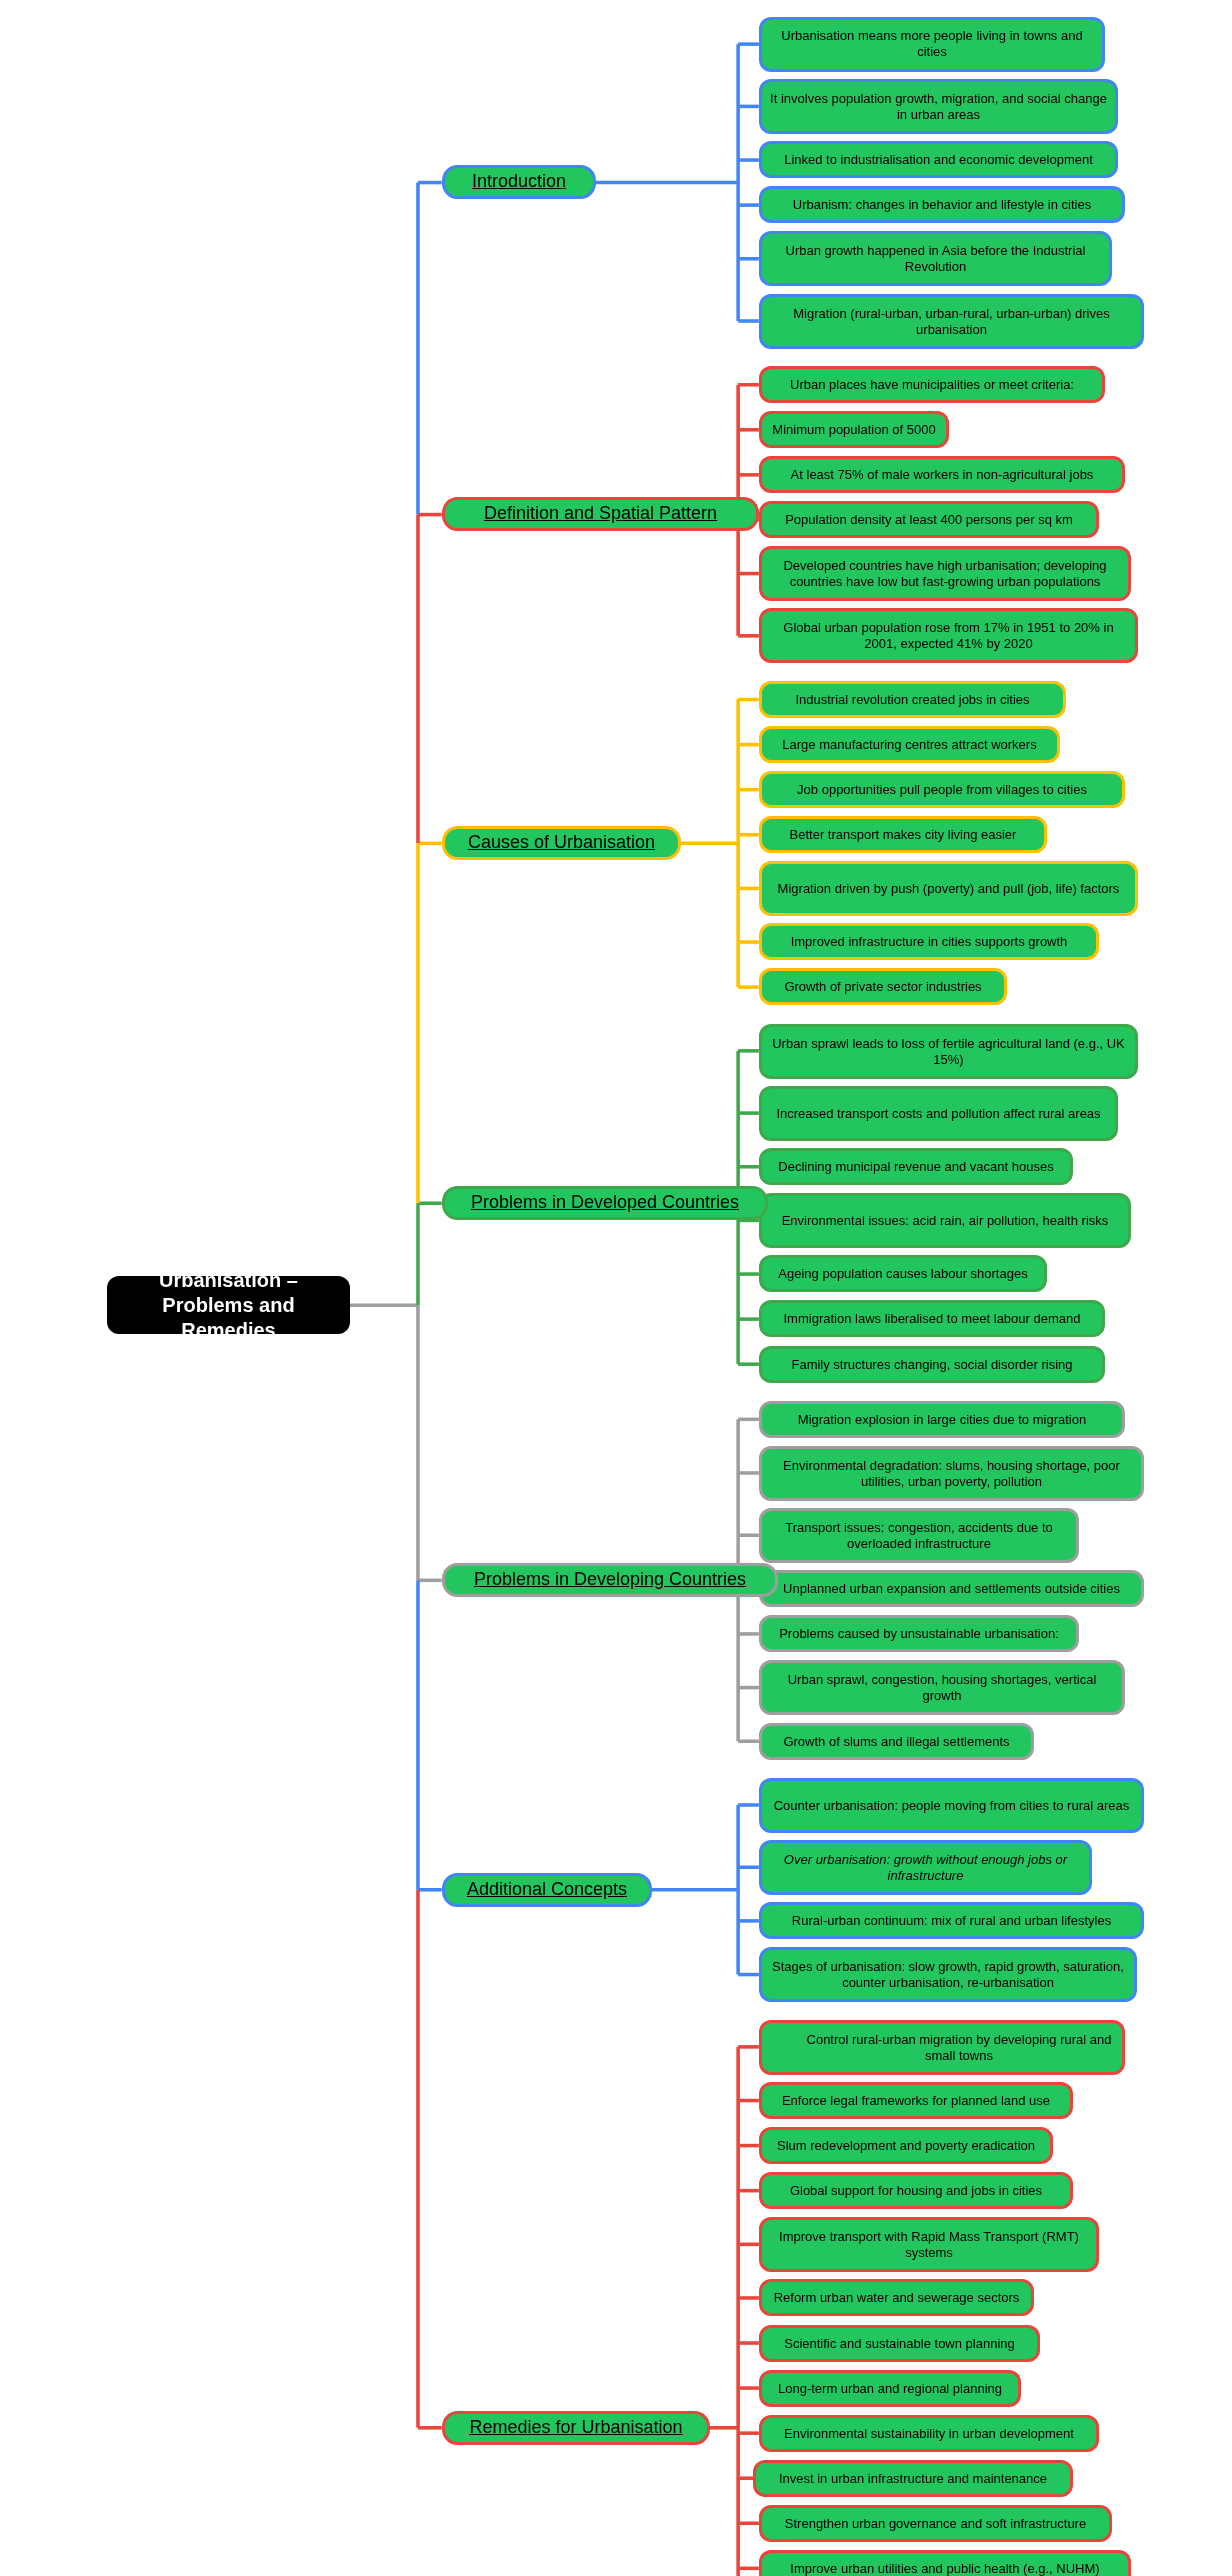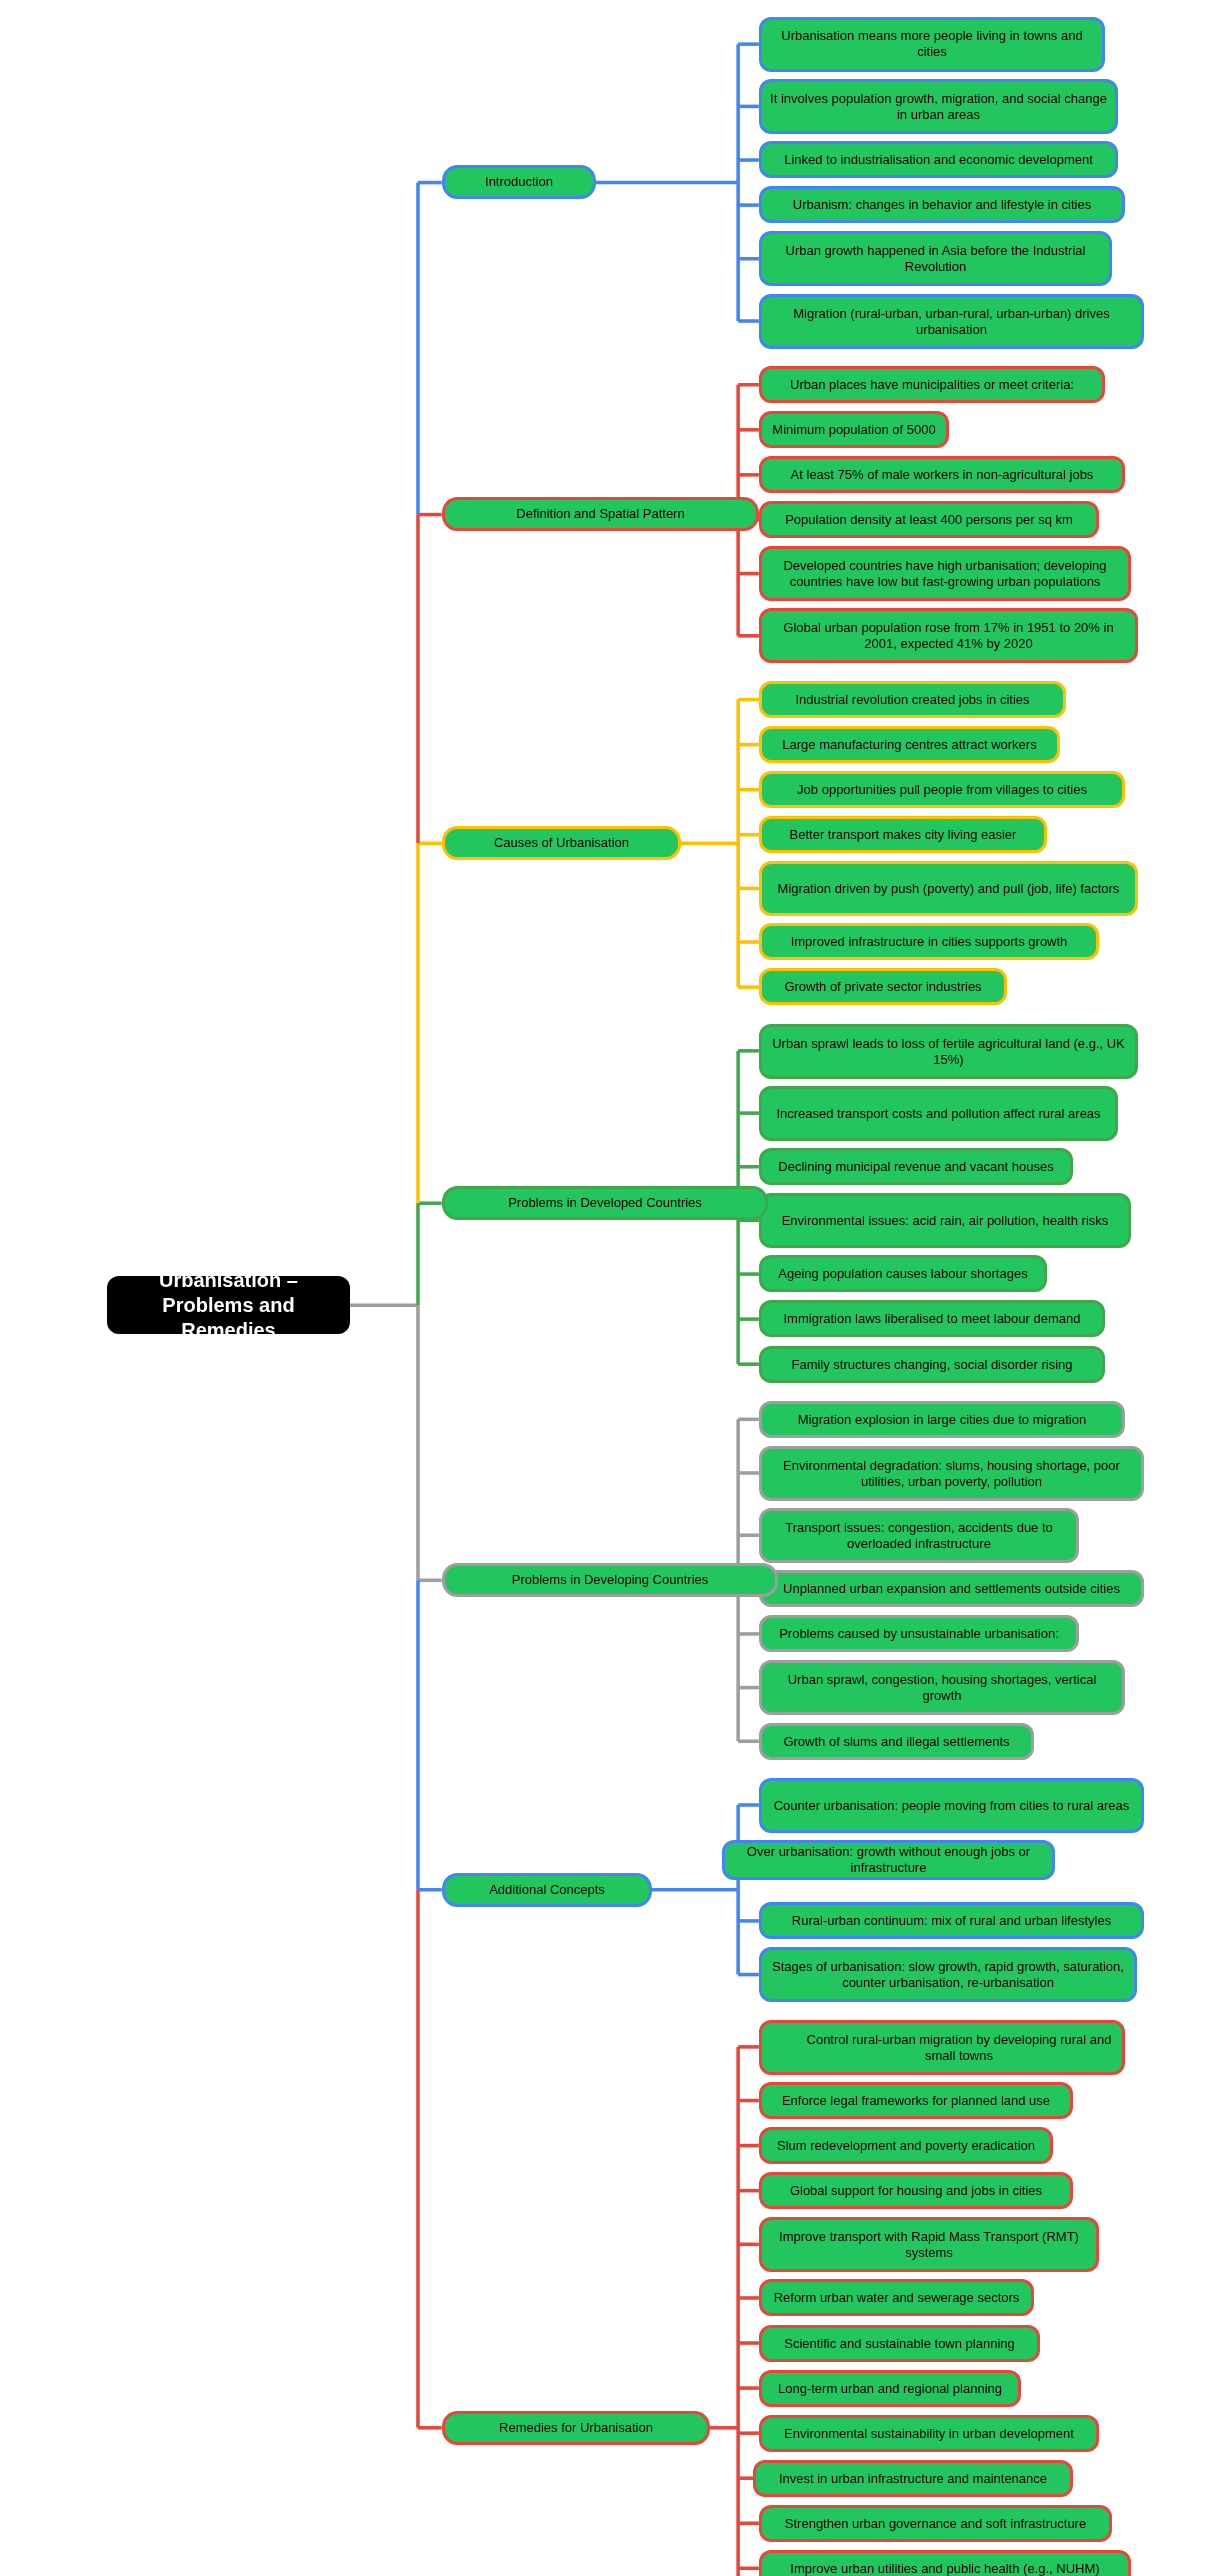--- a/index.html
+++ b/index.html
@@ -43,23 +43,24 @@
     background: #000000;
     color: #ffffff;
     font-weight: bold;
     border: none;
     border-radius: 12px;
     font-size: 20px;
     line-height: 1.25;
     padding: 2.4px 8.3px;
   }
   .branch-node {
-    font-size: 13px;
+    font-size: 18px;
     border-width: 3.6px;
     border-radius: 15.4px;
+    text-decoration: underline;
   }
   .leaf-node {
     font-size: 13px;
     border-width: 3px;
     border-radius: 12px;
   }
   .logo {
     position: absolute;
     left: 18px;
     top: 2476px;
@@ -197,21 +198,21 @@
       <div class="node-box branch-node" style="left: 442px; top: 1186px; width: 326px; height: 34px; border-color: rgb(63, 168, 74);">Problems in Developed Countries</div>
       <div class="node-box leaf-node" style="left: 759px; top: 1401px; width: 366px; height: 37px; border-color: rgb(158, 158, 158);">Migration explosion in large cities due to migration</div>
       <div class="node-box leaf-node" style="left: 759px; top: 1446px; width: 385px; height: 55px; border-color: rgb(158, 158, 158);">Environmental degradation: slums, housing shortage, poor utilities, urban poverty, pollution</div>
       <div class="node-box leaf-node" style="left: 759px; top: 1508px; width: 320px; height: 55px; border-color: rgb(158, 158, 158);">Transport issues: congestion, accidents due to overloaded infrastructure</div>
       <div class="node-box leaf-node" style="left: 759px; top: 1570px; width: 385px; height: 37px; border-color: rgb(158, 158, 158);">Unplanned urban expansion and settlements outside cities</div>
       <div class="node-box leaf-node" style="left: 759px; top: 1615px; width: 320px; height: 37px; border-color: rgb(158, 158, 158);">Problems caused by unsustainable urbanisation:</div>
       <div class="node-box leaf-node" style="left: 759px; top: 1660px; width: 366px; height: 55px; border-color: rgb(158, 158, 158);">Urban sprawl, congestion, housing shortages, vertical growth</div>
       <div class="node-box leaf-node" style="left: 759px; top: 1723px; width: 275px; height: 37px; border-color: rgb(158, 158, 158);">Growth of slums and illegal settlements</div>
       <div class="node-box branch-node" style="left: 442px; top: 1563px; width: 336px; height: 34px; border-color: rgb(158, 158, 158);">Problems in Developing Countries</div>
       <div class="node-box leaf-node" style="left: 759px; top: 1778px; width: 385px; height: 55px; border-color: rgb(66, 133, 244);">Counter urbanisation: people moving from cities to rural areas</div>
-      <div class="node-box leaf-node" style="left: 722px; top: 1840px; width: 333px; height: 40px; border-color: rgb(66, 133, 244);">Over urbanisation: growth without enough jobs or infrastructure</div>
+      <div class="node-box leaf-node" style="left: 759px; top: 1840px; width: 333px; height: 55px; border-color: rgb(66, 133, 244); font-style: italic;">Over urbanisation: growth without enough jobs or infrastructure</div>
       <div class="node-box leaf-node" style="left: 759px; top: 1902px; width: 385px; height: 37px; border-color: rgb(66, 133, 244);">Rural-urban continuum: mix of rural and urban lifestyles</div>
       <div class="node-box leaf-node" style="left: 759px; top: 1947px; width: 378px; height: 55px; border-color: rgb(66, 133, 244);">Stages of urbanisation: slow growth, rapid growth, saturation, counter urbanisation, re-urbanisation</div>
       <div class="node-box branch-node" style="left: 442px; top: 1873px; width: 210px; height: 34px; border-color: rgb(66, 133, 244);">Additional Concepts</div>
       <div class="node-box leaf-node" style="left: 759px; top: 2020px; width: 366px; height: 55px; border-color: rgb(232, 70, 58); padding-left: 40px;">Control rural-urban migration by developing rural and small towns</div>
       <div class="node-box leaf-node" style="left: 759px; top: 2082px; width: 314px; height: 37px; border-color: rgb(232, 70, 58);">Enforce legal frameworks for planned land use</div>
       <div class="node-box leaf-node" style="left: 759px; top: 2127px; width: 294px; height: 37px; border-color: rgb(232, 70, 58);">Slum redevelopment and poverty eradication</div>
       <div class="node-box leaf-node" style="left: 759px; top: 2172px; width: 314px; height: 37px; border-color: rgb(232, 70, 58);">Global support for housing and jobs in cities</div>
       <div class="node-box leaf-node" style="left: 759px; top: 2217px; width: 340px; height: 55px; border-color: rgb(232, 70, 58);">Improve transport with Rapid Mass Transport (RMT) systems</div>
       <div class="node-box leaf-node" style="left: 759px; top: 2279px; width: 275px; height: 37px; border-color: rgb(232, 70, 58);">Reform urban water and sewerage sectors</div>
       <div class="node-box leaf-node" style="left: 759px; top: 2325px; width: 281px; height: 37px; border-color: rgb(232, 70, 58);">Scientific and sustainable town planning</div>

